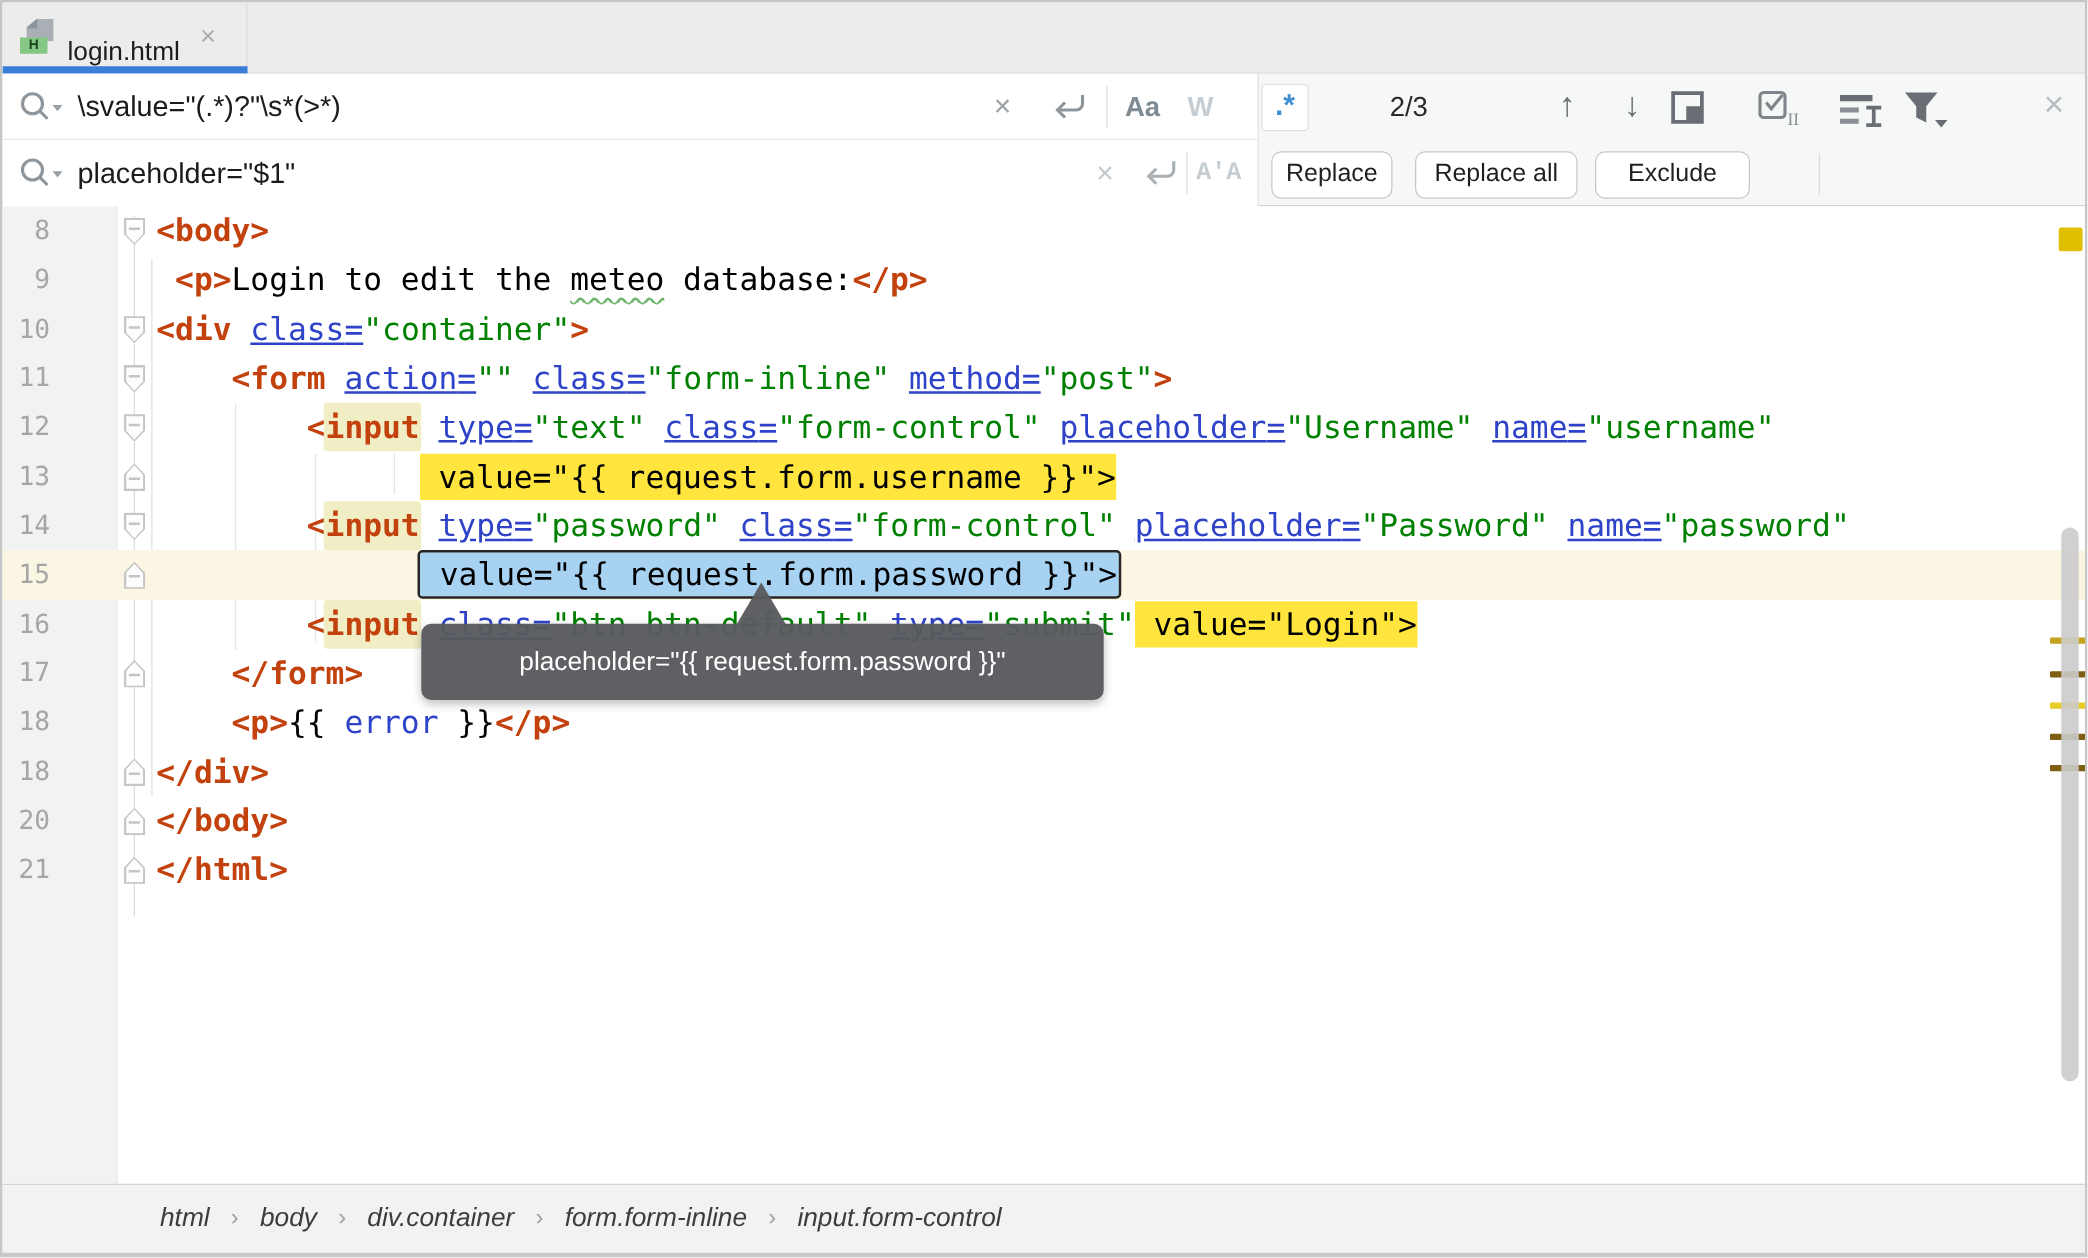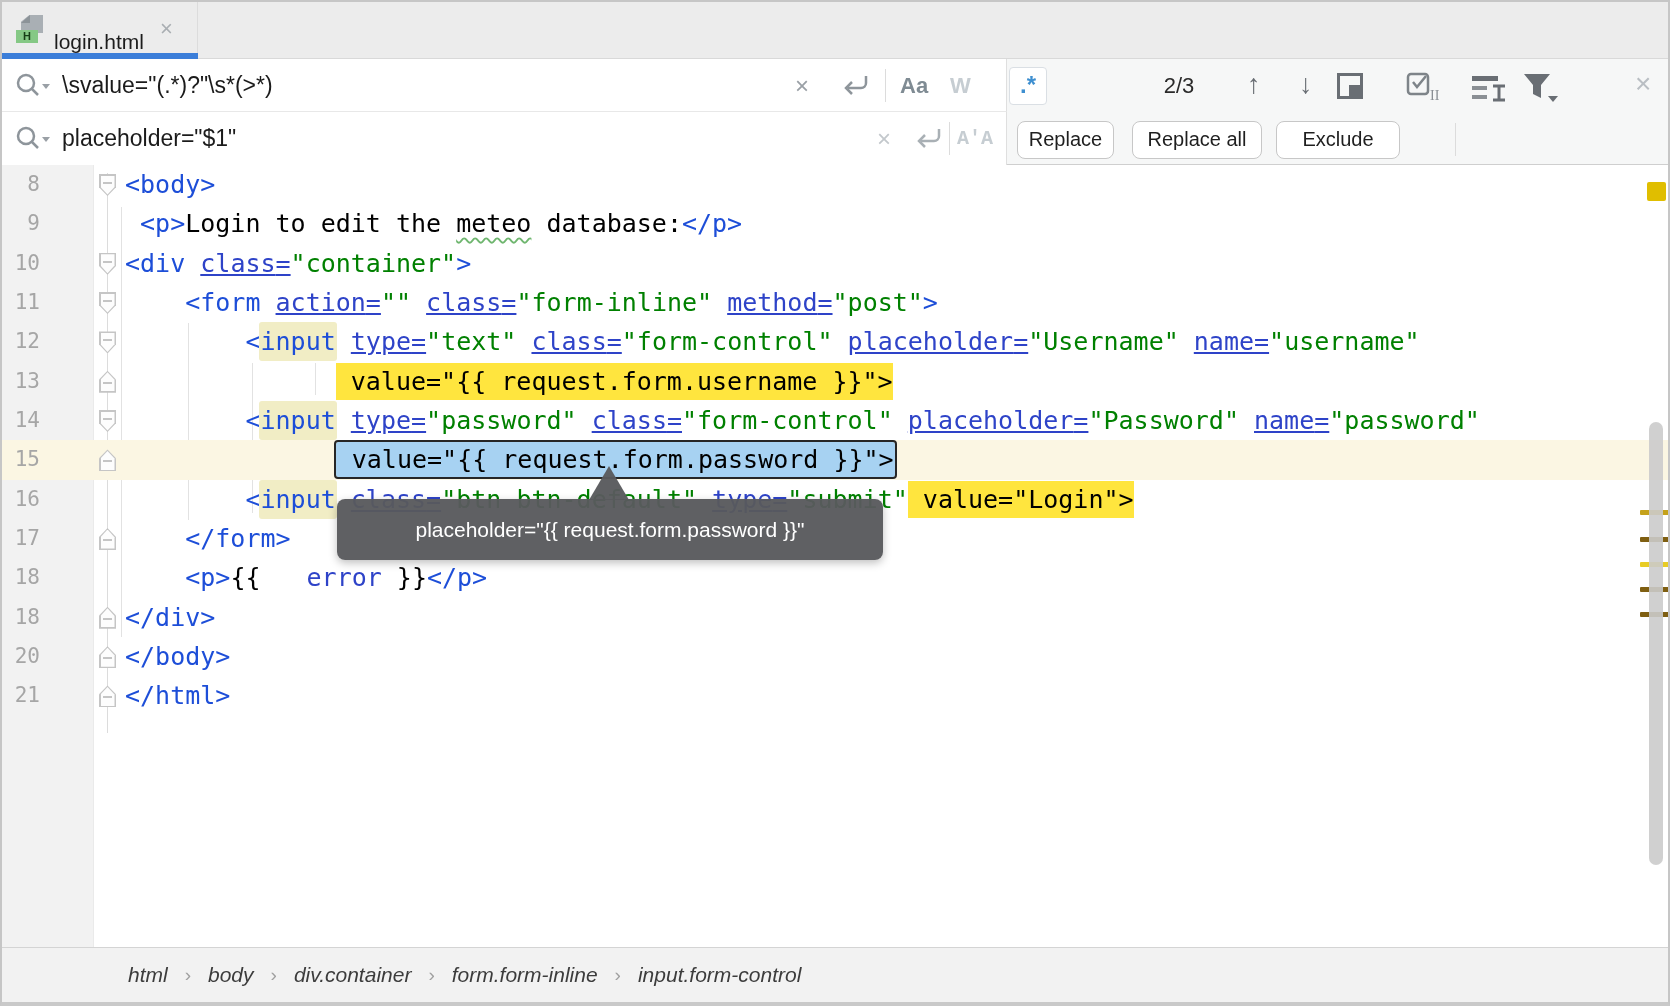--- a/index.html
+++ b/index.html
@@ -25,21 +25,21 @@
   .mag { position:absolute; left:12px; top:13px; width:40px; height:28px; }
   .qtext { position:absolute; left:60px; top:0; line-height:52px; font-size:23px; color:#1B1B1B; white-space:pre; }
   .mini { position:absolute; top:0; height:53px; line-height:53px; font-size:22px; }
   .divline { position:absolute; top:10px; width:1px; height:33px; background:#DCDCDC; }
   .tgl-case { left:898px; color:#7F8B93; font-weight:bold; }
   .tgl-word { left:948px; color:#C6CDD2; font-weight:bold; }
   .regex-chip { position:absolute; left:1007px; top:8px; width:38px; height:38px; background:#FFFFFF; border:1px solid #DADFE4; border-radius:4px; color:#3E8FD0; font-weight:bold; font-size:24px; text-align:center; line-height:34px; }
   .tgl-preserve { left:955px; color:#C6CDD2; font-weight:bold; font-size:20px;font-family:Liberation Mono, monospace; }
   .clear-x { color:#9AA0A6; font-size:24px; cursor:pointer; }
   .clear-x.dim { color:#C3C8CC; }
-  .counter { position:absolute; left:1137px; top:0; width:80px; text-align:center; line-height:53px; font-size:22px; color:#2A2A2A; }
+  .counter { position:absolute; left:1085px; top:0; width:80px; text-align:center; line-height:53px; font-size:22px; color:#2A2A2A; }
   .navarrow { position:absolute; top:0; line-height:51px; font-size:27px; font-weight:bold; color:#696E74; cursor:pointer; }
   .iconbtn { position:absolute; cursor:pointer; }
   .btn { position:absolute; top:62px; height:38px; background:#FFFFFF; border:1px solid #C7C7C7; border-radius:8px; font-size:20px; color:#1F1F1F; text-align:center; line-height:35px; cursor:pointer; }
   .btn-replace { left:1015px; width:97px; }
   .btn-replaceall { left:1130px; width:130px; }
   .btn-exclude { left:1274px; width:124px; }
   .close-find { position:absolute; left:1633px; top:0; line-height:50px; font-size:28px; color:#B9BEC3; cursor:pointer; }
 
   
   .editor { position:absolute; left:0; top:163px; right:0; bottom:55px; background:#FFFFFF; overflow:hidden; }
@@ -52,24 +52,24 @@
   .lnum { position:relative; width:38px; text-align:right; font-family:"DejaVu Sans Mono", monospace; font-size:21px; line-height:39.35px; color:#A6A6A6; }
   .foldslot { position:relative; width:85px; }
   .fold { position:absolute; left:59px; top:9px; width:17px; height:22px; }
   .fold .o { position:absolute; inset:0; background:#C5C5C5; }
   .fold .i2 { position:absolute; inset:1.5px; background:#FDFDFD; }
   .fold.down .o, .fold.down .i2 { clip-path:polygon(0 0,100% 0,100% 60%,50% 100%,0 60%); }
   .fold.up .o, .fold.up .i2 { clip-path:polygon(50% 0,100% 40%,100% 100%,0 100%,0 40%); }
   .fold .minus { position:absolute; left:4px; right:4px; height:2px; background:#C5C5C5; }
   .fold.down .minus { top:8px; } .fold.up .minus { top:11px; }
   pre.code { position:relative; font-family:"DejaVu Sans Mono", monospace; font-size:25px; line-height:39.35px; color:#000; white-space:pre; }
-  .tag { color:#1d4ed8; font-weight:normal; }
+  .tag { color:#c2410c; font-weight:bold; }
   .attr { color:#2E43C8;text-decoration:underline; }
   .val { color:#008000; }
-  .var { color:#2E43C8;margin-left:31px; }
+  .var { color:#2E43C8; }
   .typo { text-decoration:underline; text-decoration-style:wavy; text-decoration-color:#6FB66F; text-decoration-thickness:2px; text-underline-offset:5px; }
   .hlY { background:#FFE53E; color:#000; font-weight:normal; padding:4px 0; }
   .hlI { background:#F1EDC5; border-radius:3px; padding:5px 1px; margin:0 -1px; }
   .sel { background:#A7D2F2; color:#000; padding:3px 1px; outline:2px solid #262626; border-radius:2px; }
 
   
   .ind-square { position:absolute; left:1645px; top:17px; width:19px; height:19px; background:#E0BE00; border-radius:2px; }
   .stripe-mark { position:absolute; left:1638px; width:29px; height:5px; border-radius:1px; }
   .scroll-thumb { position:absolute; left:1647px; top:257px; width:14px; height:443px; background:#CBCBCB; border-radius:8px; opacity:.9; }
 

